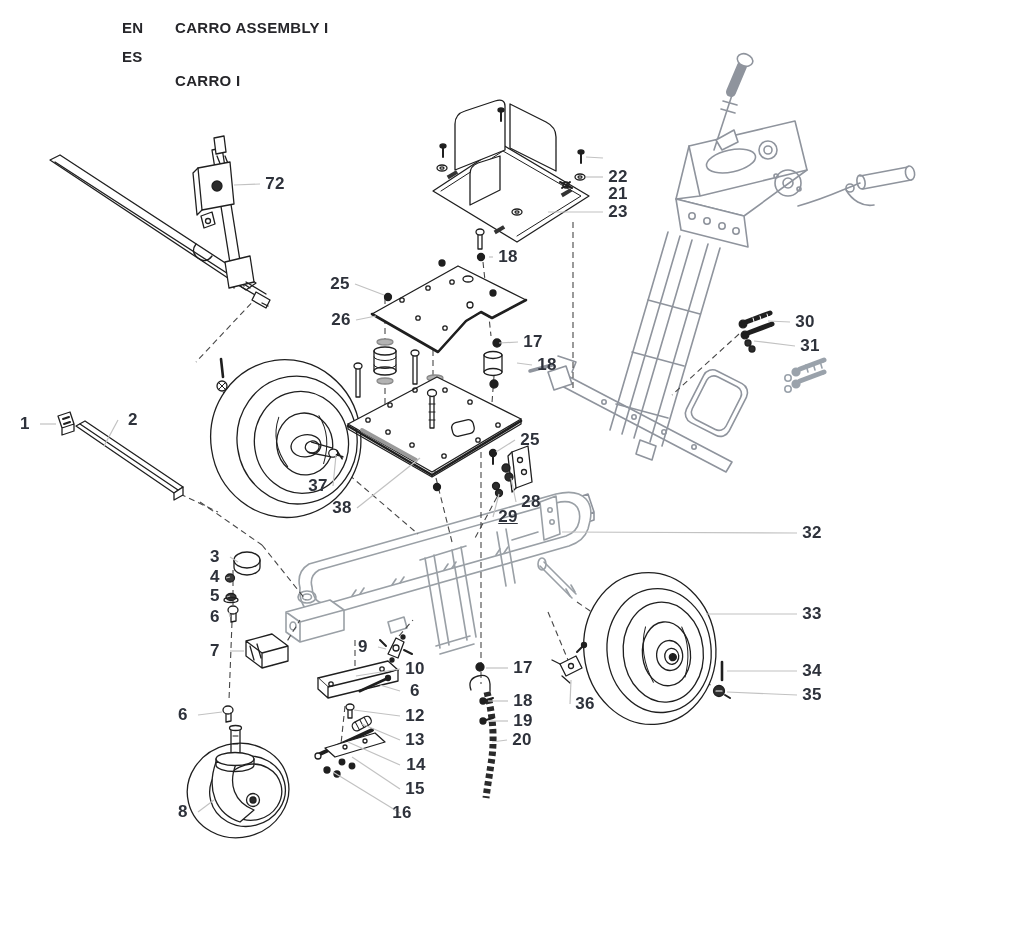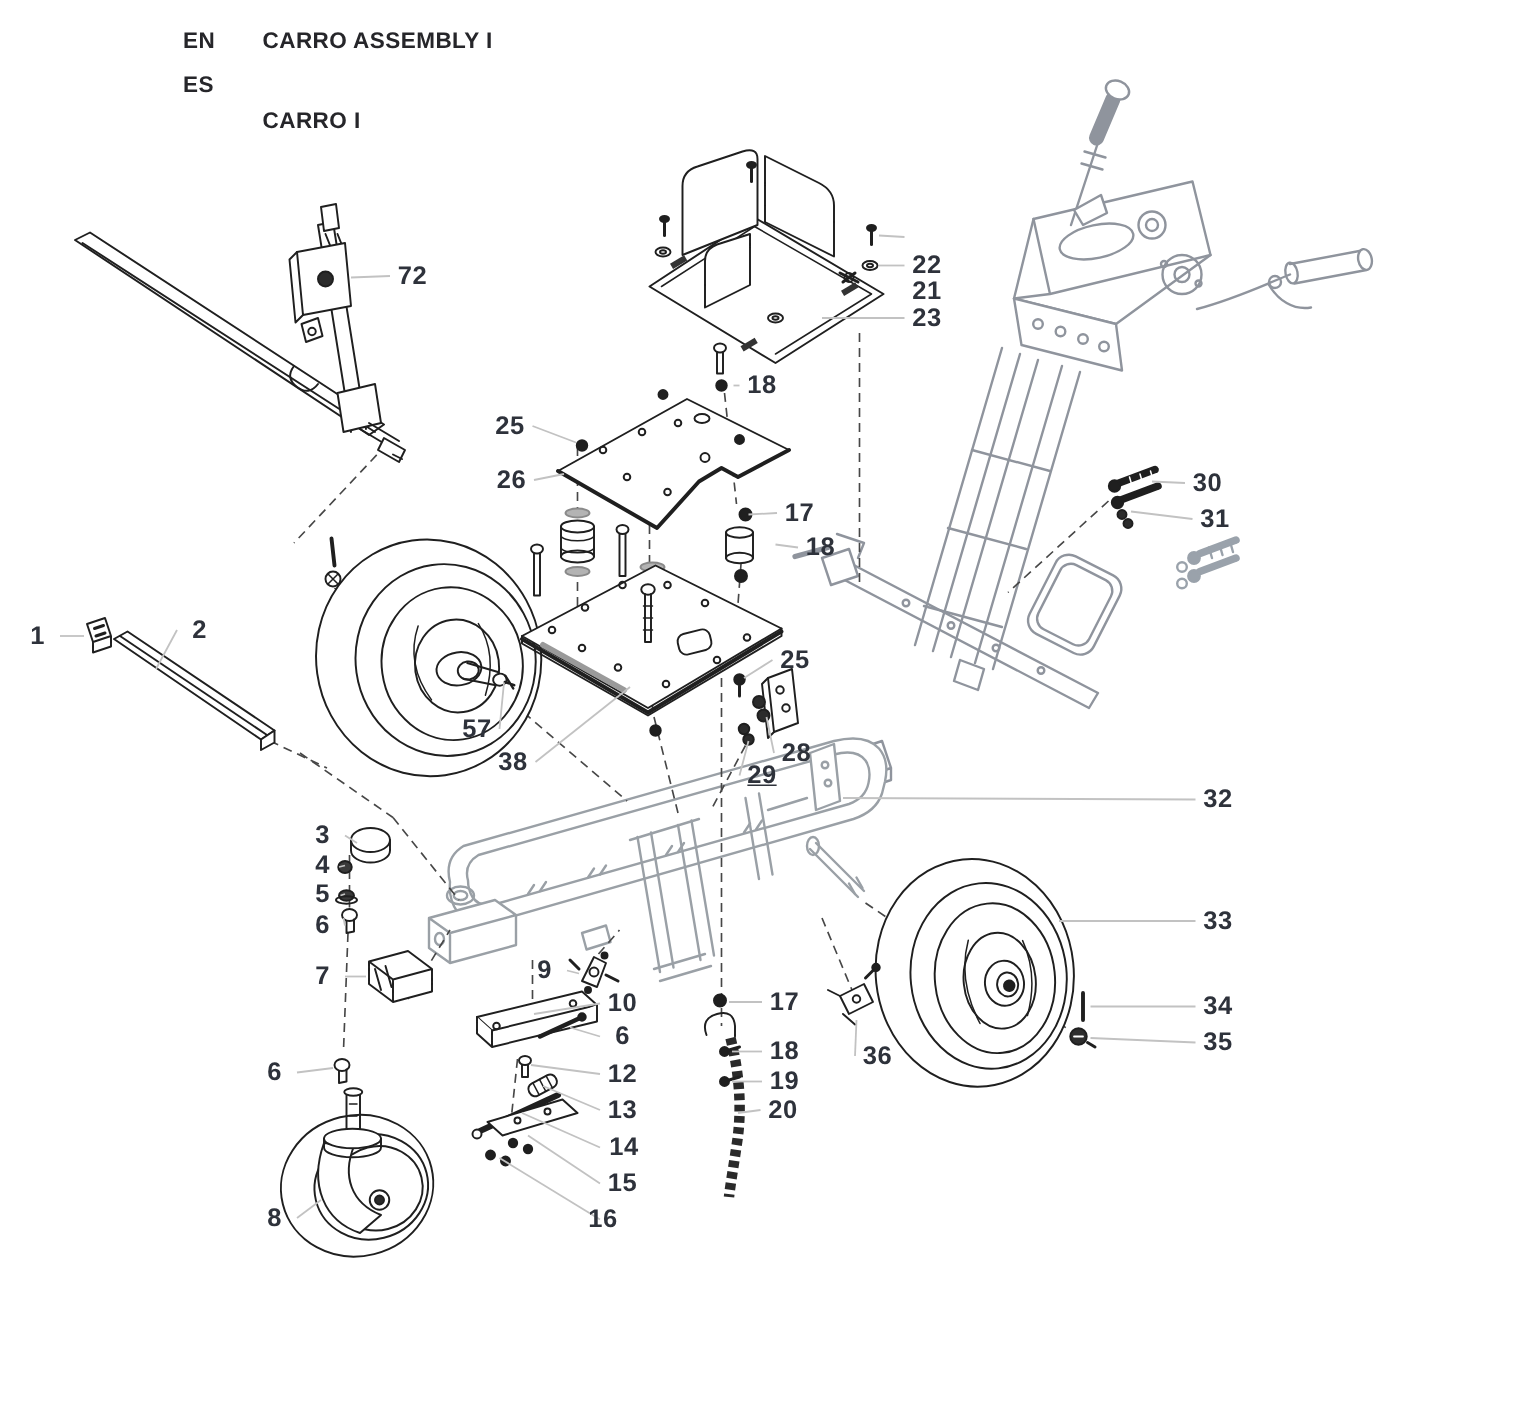--- a/index.html
+++ b/index.html
@@ -490,17 +490,17 @@
       <span class="callout" style="left: 810px; top: 346px;">31</span>
       <span class="callout" style="left: 812px; top: 533px;">32</span>
       <span class="callout" style="left: 812px; top: 614px;">33</span>
       <span class="callout" style="left: 812px; top: 671px;">34</span>
       <span class="callout" style="left: 812px; top: 695px;">35</span>
       <span class="callout" style="left: 585px; top: 704px;">36</span>
       <span class="callout" style="left: 523px; top: 668px;">17</span>
       <span class="callout" style="left: 523px; top: 701px;">18</span>
       <span class="callout" style="left: 523px; top: 721px;">19</span>
       <span class="callout" style="left: 522px; top: 740px;">20</span>
-      <span class="callout" style="left: 318px; top: 486px;">57</span>
+      <span class="callout" style="left: 318px; top: 486px;">37</span>
       <span class="callout" style="left: 342px; top: 508px;">38</span>
       <span class="callout" style="left: 275px; top: 184px;">72</span>
     </div>
 </div>
 
 </body></html>

